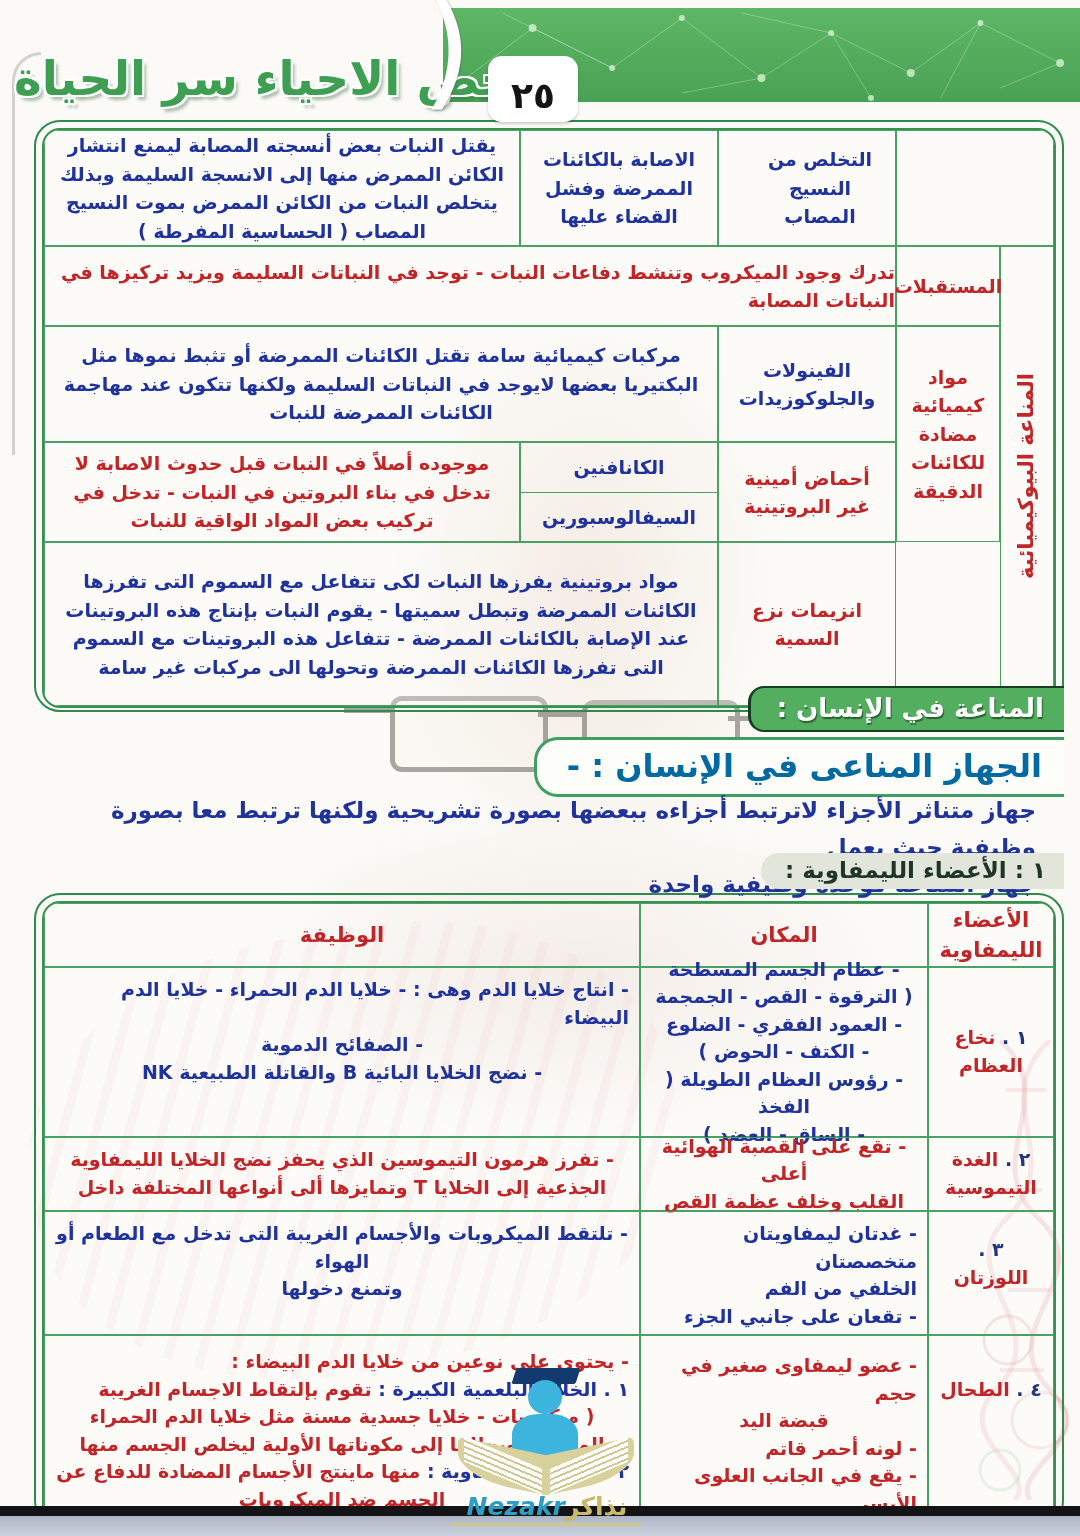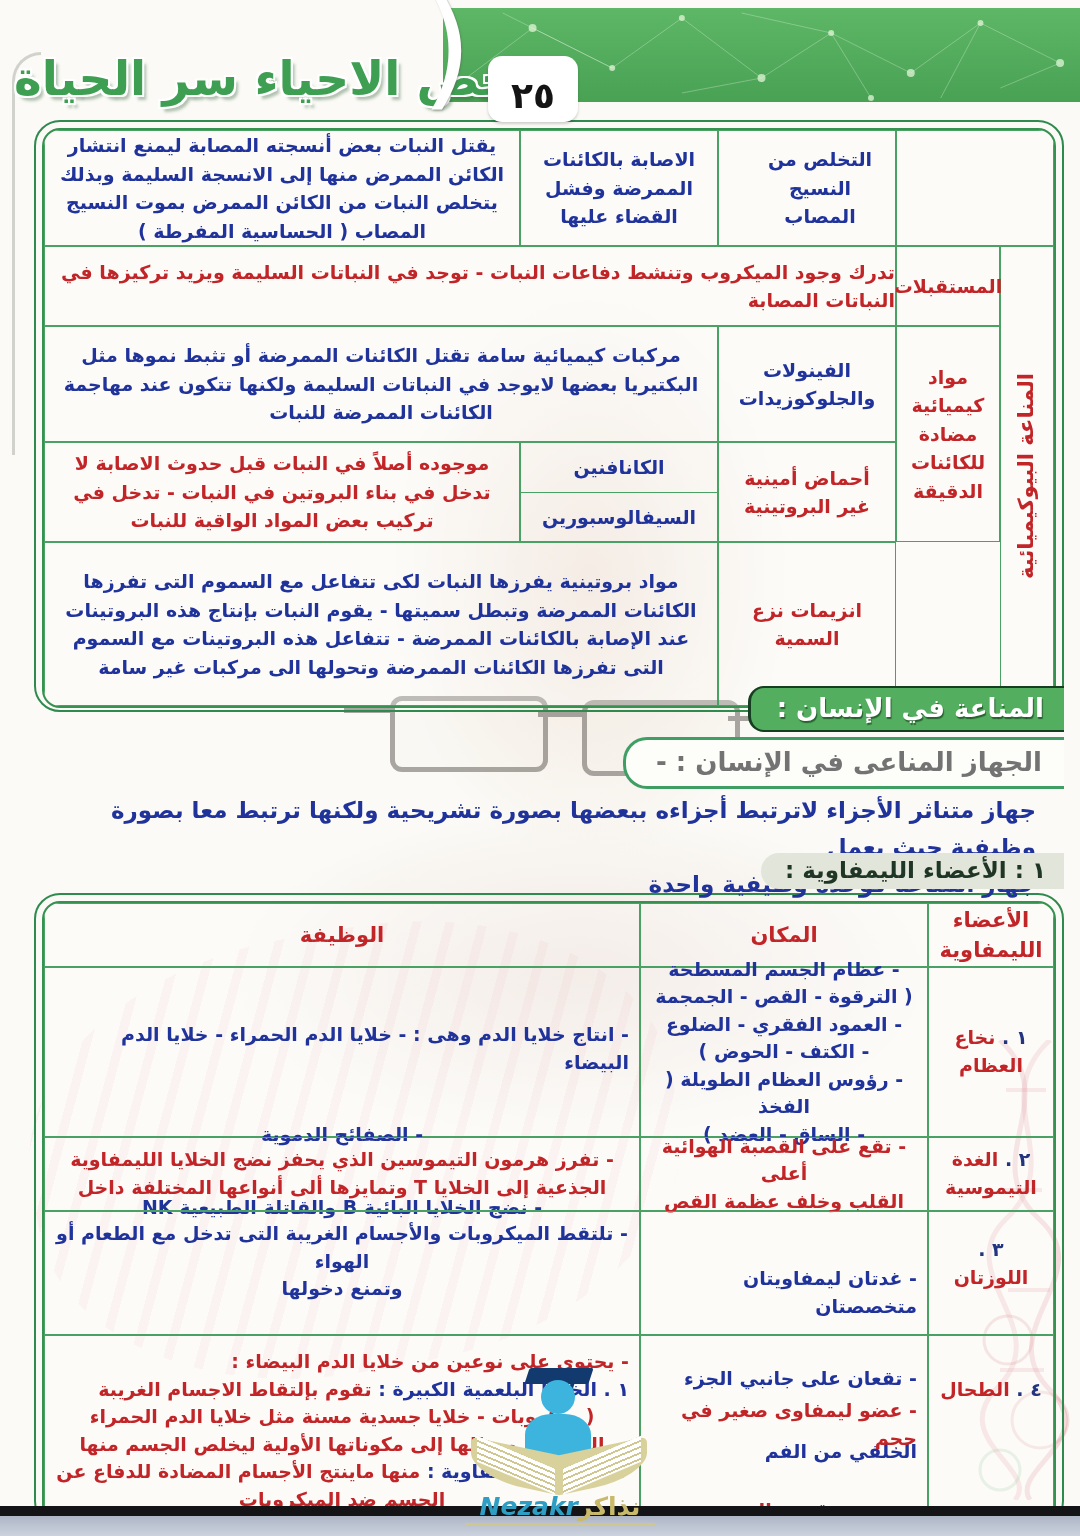--- a/index.html
+++ b/index.html
@@ -64,39 +64,39 @@
   .e1{grid-column:2;grid-row:5;}
   .e2{grid-column:3;grid-row:5;}
   .e3{grid-column:4/6;grid-row:5;}
 
   
   .badge-green{position:absolute;right:16px;top:686px;padding:5px 20px 7px 26px;background:#54ae60;
                border:2.5px solid #153f20;border-left-width:3px;border-right:none;border-radius:16px 0 0 16px;z-index:2;}
   .badge-green span{font-size:26px;font-weight:bold;color:#fff;text-shadow:1px 2px 1px rgba(10,50,15,.6);}
   .badge-outline{position:absolute;right:16px;top:737px;min-width:272px;padding:7px 22px 9px 30px;background:#fdfdfa;
                border:3px solid #3f9e63;border-right:none;border-radius:24px 0 0 24px;z-index:2;}
-  .badge-outline span{font-size:26px;font-weight:bold;color:#737373;}
+  .badge-outline span{font-size:32px;font-weight:bold;color:#0369a1;}
   .intro{position:absolute;right:44px;left:80px;top:792px;z-index:2;}
   .intro div{font-size:23px;font-weight:bold;color:#20339b;line-height:37px;text-align:right;}
   .badge-grey{position:absolute;right:16px;top:853px;padding:4px 18px 6px 24px;background:#e2e6da;
               border-radius:18px 0 0 18px;z-index:2;}
   .badge-grey span{font-size:23px;font-weight:bold;color:#1f3526;}
 
   
   .t2{grid-template-columns:126px 288px 1fr;grid-template-rows:64px 170px 74px 124px 1fr;}
   .hdr{font-size:21px;}
   .orgnum{color:#23357f;} .orgname{color:#c22528;}
   .lines{display:block;width:100%;}
   .lines div{text-align:center;}
   .top-align{align-items:flex-start;padding-top:8px;}
-  .ralign div{text-align:right;margin-top:45px;}
+  .ralign div{text-align:right;}
   .t2 .cell{line-height:1.45;}
 
   
-  .logo{position:absolute;left:465px;top:1362px;width:190px;height:168px;z-index:5;}
+  .logo{position:absolute;left:452px;top:1362px;width:190px;height:168px;z-index:5;}
   .cap{position:absolute;left:62px;top:6px;width:64px;height:16px;background:#123a6e;transform:skewX(-18deg);border-radius:2px;}
   .cap:after{content:"";position:absolute;left:46px;top:10px;width:4px;height:22px;background:#123a6e;}
   .head{position:absolute;left:76px;top:18px;width:34px;height:34px;border-radius:50%;background:#3cb4dd;}
   .bodyshape{position:absolute;left:60px;top:52px;width:66px;height:52px;background:#3cb4dd;border-radius:40% 40% 12% 12%;}
   .book{position:absolute;left:6px;top:84px;width:176px;height:44px;}
   .leaf{position:absolute;top:0;width:88px;height:40px;background:#d9d19c;}
   .leafL{left:0;border-radius:6px 0 0 60% ;transform:skewY(12deg);}
   .leafR{right:0;border-radius:0 6px 60% 0;transform:skewY(-12deg);}
   .pages{position:absolute;top:6px;width:78px;height:26px;background:repeating-linear-gradient(#fff 0 4px,#cfc78f 4px 6px);}
   .pgL{left:6px;transform:skewY(12deg);} .pgR{right:6px;transform:skewY(-12deg);}
@@ -261,22 +261,22 @@
           <div>الجذعية إلى الخلايا T وتمايزها ألى أنواعها المختلفة داخل</div>
         </div>
       </div>
 
       <div class="cell top-align" style="grid-column:1;grid-row:4;padding-top:24px;">
         <span><span class="orgnum">٣ .</span> <span class="orgname">اللوزتان</span></span>
       </div>
       <div class="cell blue top-align" style="grid-column:2;grid-row:4;">
         <div class="lines ralign">
           <div>- غدتان ليمفاويتان متخصصتان</div>
+          <div>الخلفي من الفم</div>
           <div>- تقعان على جانبي الجزء</div>
-          <div>الخلفي من الفم</div>
         </div>
       </div>
       <div class="cell blue top-align" style="grid-column:3;grid-row:4;">
         <div class="lines">
           <div>- تلتقط الميكروبات والأجسام الغريبة التى تدخل مع الطعام أو الهواء</div>
           <div>وتمنع دخولها</div>
         </div>
       </div>
 
       <div class="cell top-align" style="grid-column:1;grid-row:5;padding-top:40px;">

